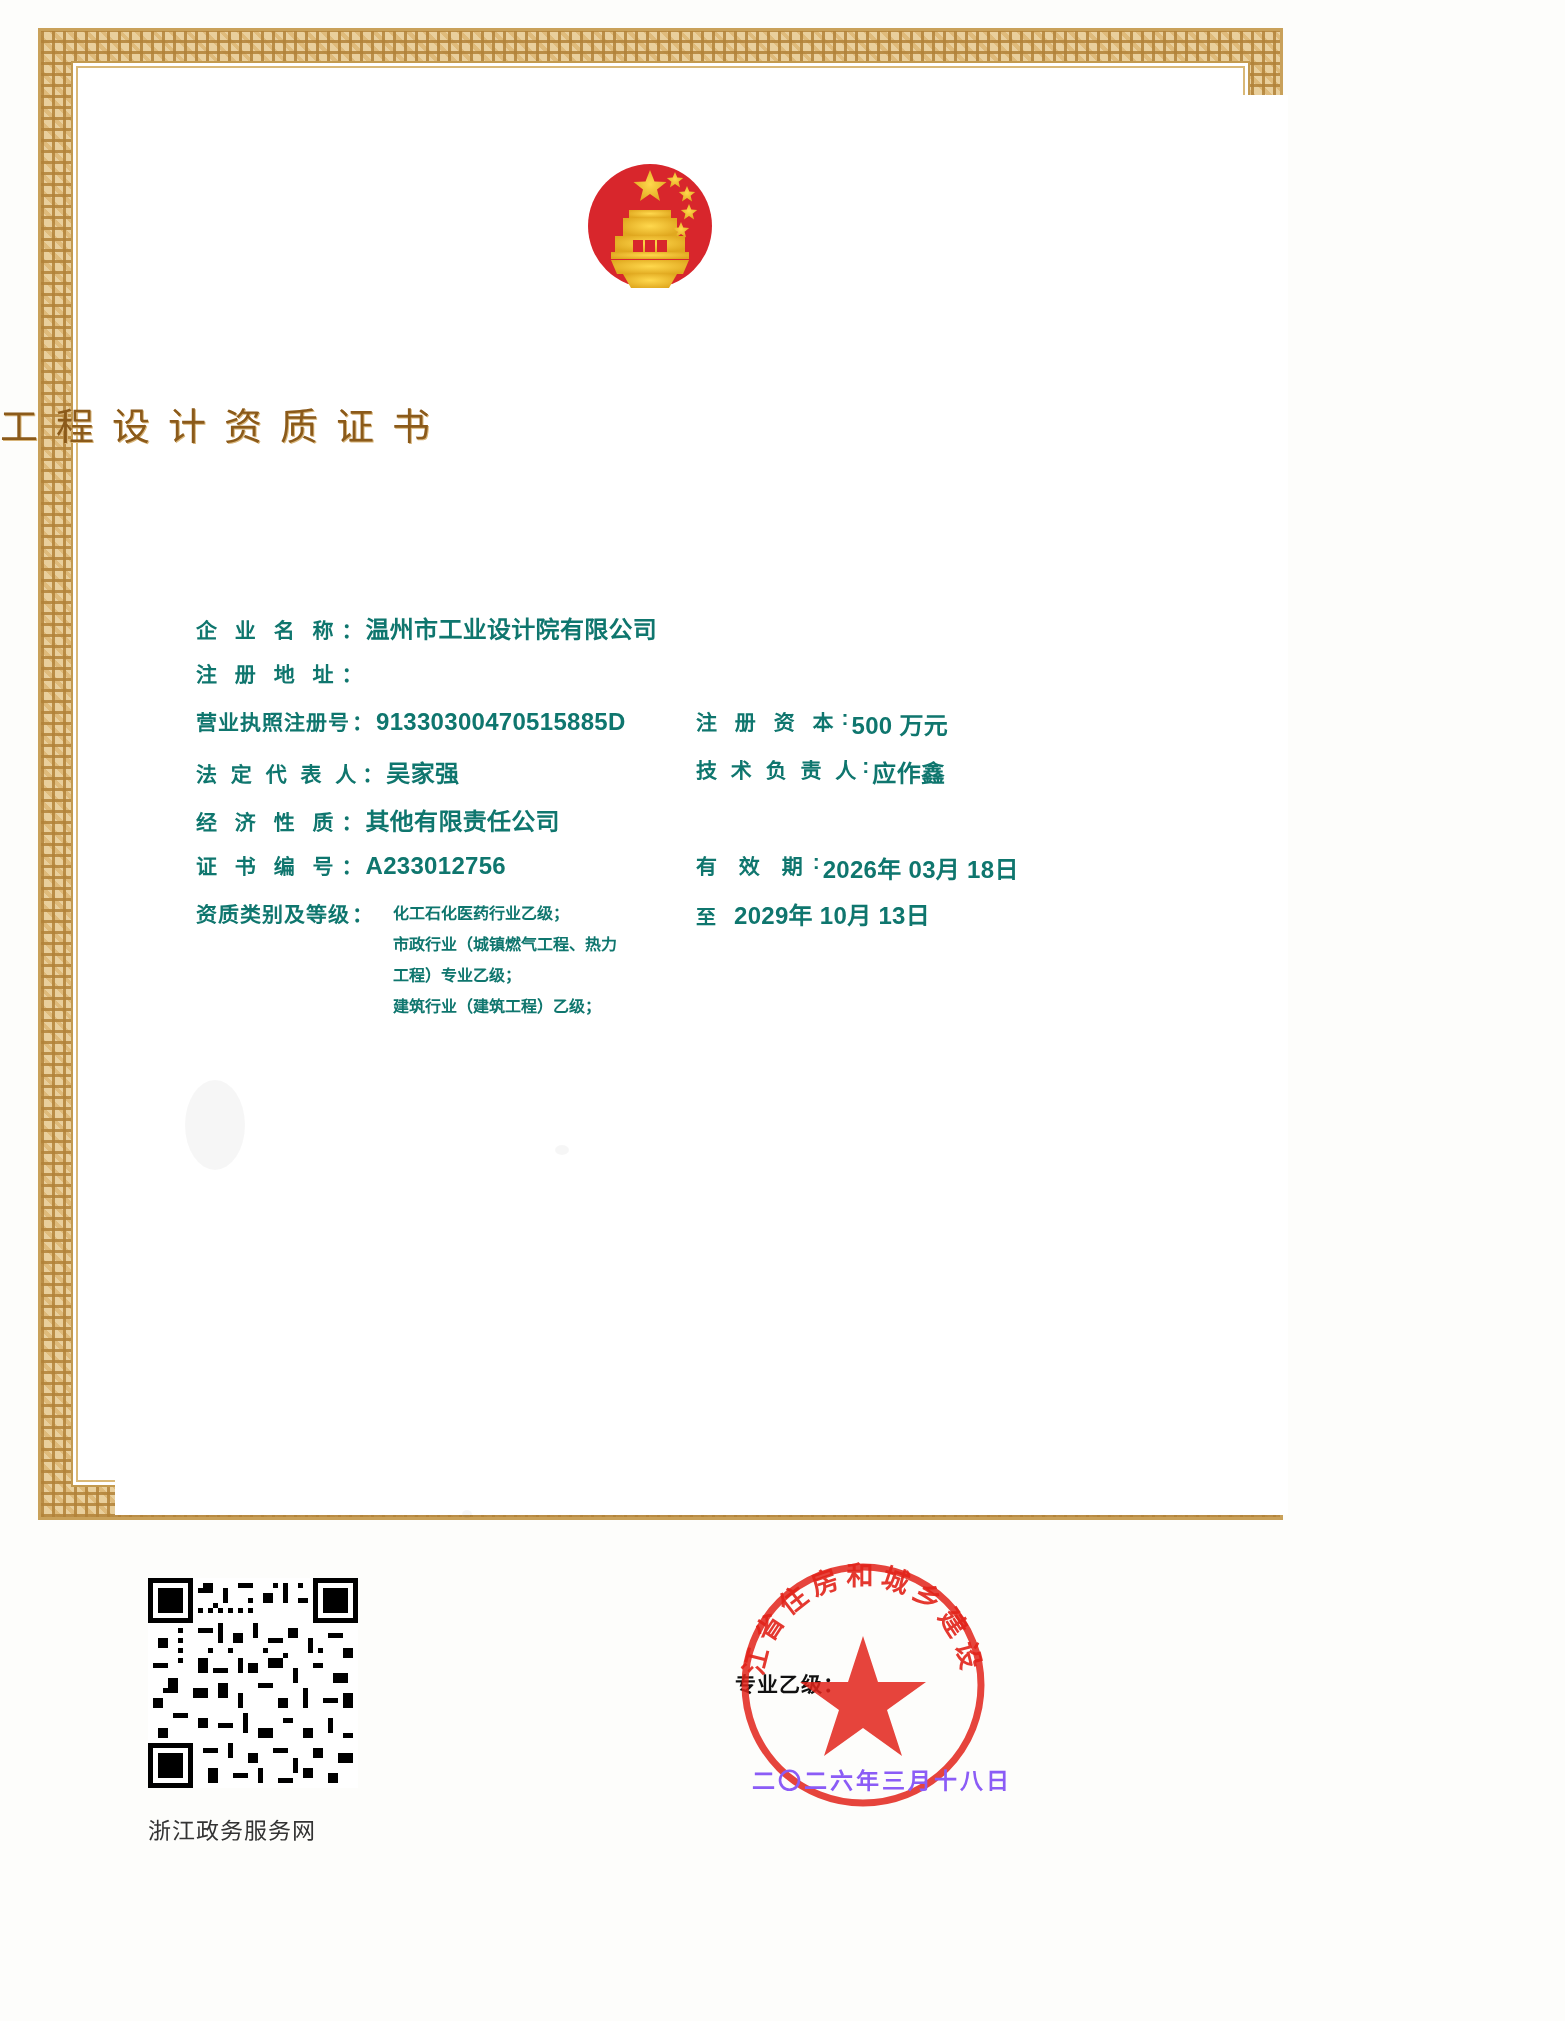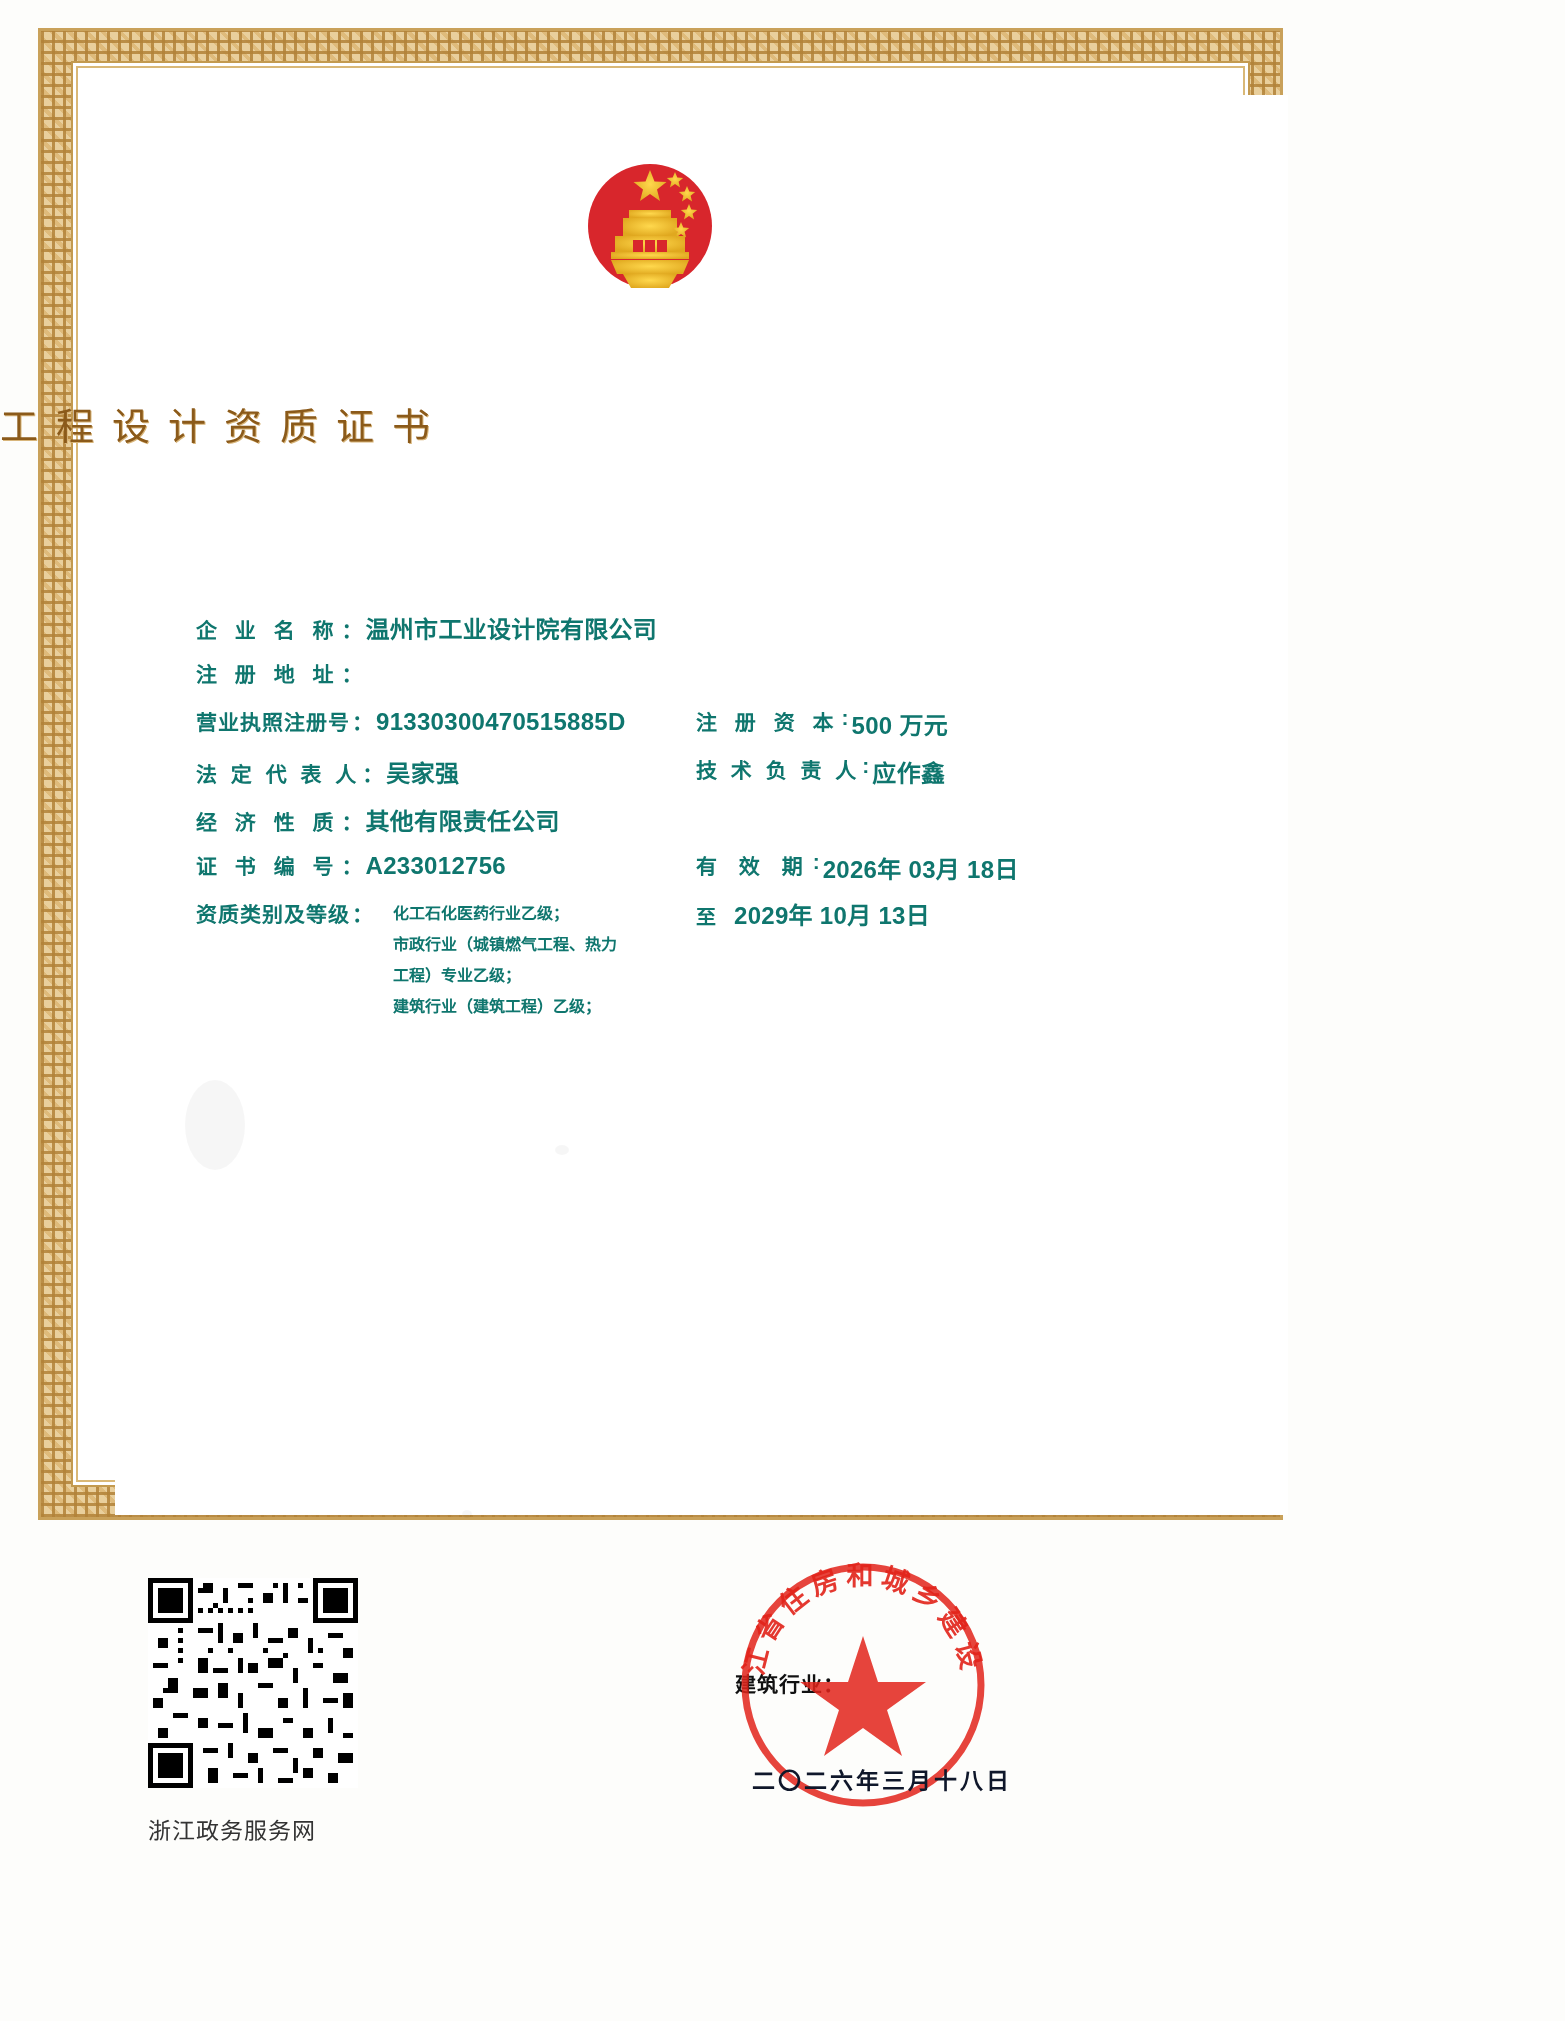--- a/index.html
+++ b/index.html
@@ -188,21 +188,21 @@
     width: 290px;
     height: 290px;
     pointer-events: none;
   }
   .issue-date {
     position: absolute;
     left: 752px;
     top: 1762px;
     font-size: 23px;
     letter-spacing: 3px;
-    color: #0f172a;
+    color: #8b5cf6;
     font-weight: bold;
   }
 
   
   .smudge {
     position: absolute;
     background: rgba(0,0,0,0.035);
     border-radius: 50%;
   }
 </style>
@@ -442,21 +442,21 @@
           <rect x="23" y="14" width="1" height="1"></rect>
         <rect x="27" y="15" width="1" height="1"></rect>
           <rect x="34" y="14" width="1" height="1"></rect>
         <rect x="38" y="8" width="1" height="1"></rect>
           <rect x="3" y="22" width="1" height="1"></rect>
       </g>
     </svg>
   </div>
   <div class="qr-caption">浙江政务服务网</div>
 
-  <div class="issuer-label">建筑行业：</div>
+  <div class="issuer-label">专业乙级：</div>
 
   <div class="seal">
     <svg width="290" height="290" viewBox="0 0 290 290">
       <defs>
         <path id="sealArc" d="M 45,145 A 100,100 0 1 1 245,145" fill="none"></path>
       </defs>
       <circle cx="145" cy="145" r="118" fill="none" stroke="#e2231a" stroke-width="7" opacity="0.85"></circle>
       <g opacity="0.85" fill="#e2231a">
         <polygon points="145,96 160,142 208,142 169,170 184,216 145,188 106,216 121,170 82,142 130,142"></polygon>
       </g>

